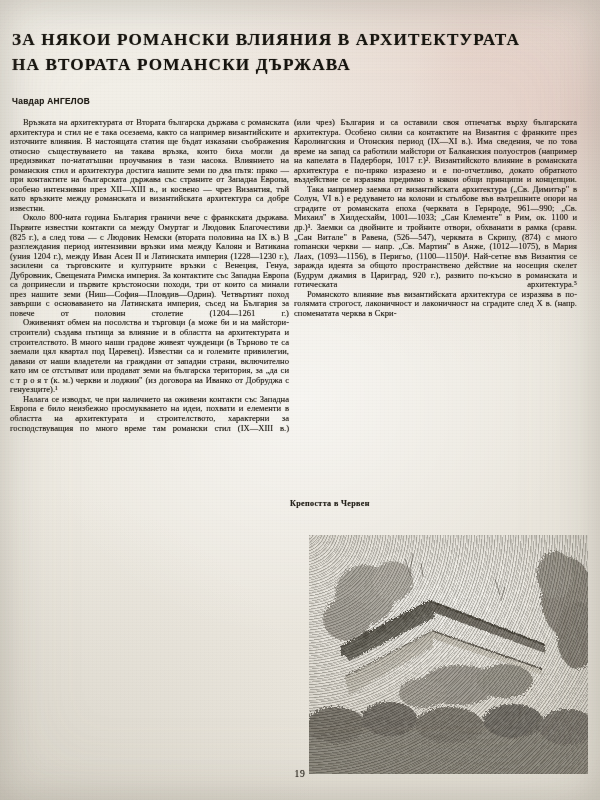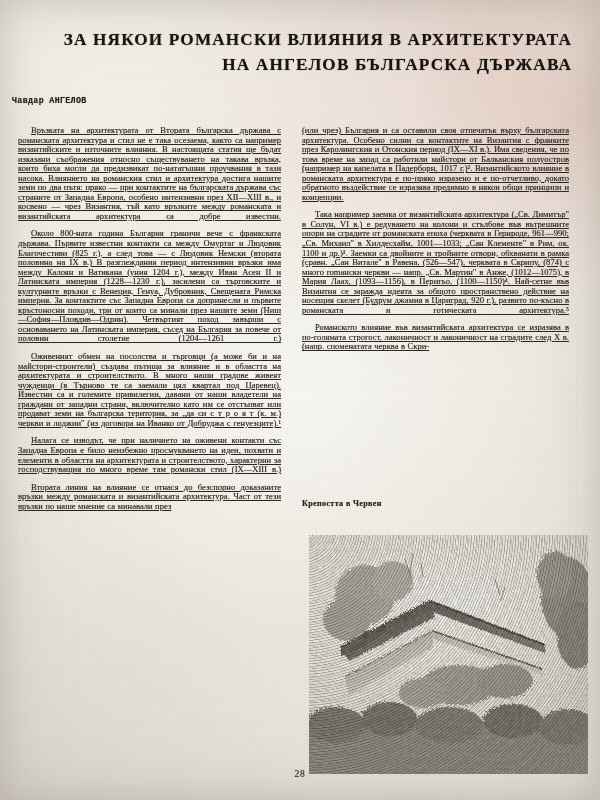--- a/index.html
+++ b/index.html
@@ -50,37 +50,36 @@
     inset: 0;
     padding: 0;
   }
 
   
   .title-block {
     position: absolute;
     left: 12px;
     top: 27px;
     width: 560px;
-    text-align: right;
   }
   .title-line {
     font-family: "Liberation Serif", "DejaVu Serif", serif;
     font-weight: bold;
     font-size: 17.2px;
     letter-spacing: 1.15px;
     color: #16140f;
     line-height: 25px;
     white-space: nowrap;
     text-shadow: 0 0 1.1px rgba(30,26,18,.55);
   }
   .byline {
     position: absolute;
     left: 12px;
     top: 96px;
-    font-family: Liberation Mono, monospace;
+    font-family: Liberation Sans, sans-serif;
     font-weight: bold;
     font-size: 8.3px;
     letter-spacing: .35px;
     color: #23201a;
     text-shadow: 0 0 .8px rgba(30,26,18,.5);
   }
 
   
   .col {
     position: absolute;
@@ -90,34 +89,33 @@
     line-height: 9.55px;
     color: #2b2720;
     text-align: justify;
     text-shadow: 0 0 .75px rgba(40,35,25,.55);
     letter-spacing: .02px;
   }
   .col.left  { left: 10px; }
   .col.right { left: 294px; width: 283px; }
 
   .col p {
-    margin: 8px;
+    margin: 0;
     text-indent: 13px;
     text-align: justify;
     text-align-last: justify;
     word-spacing: .3px;
-    text-decoration: underline;
   }
   .col p.last-ragged { text-align-last: left; }
   .col p.noindent { text-indent: 0; }
 
   
   .fig-caption {
     position: absolute;
-    left: 302px;
+    left: 290px;
     top: 499px;
     font-weight: bold;
     font-size: 8.1px;
     letter-spacing: .35px;
     color: #26231c;
     text-shadow: 0 0 .8px rgba(30,26,18,.5);
   }
 
   .photo {
     position: absolute;
@@ -160,31 +158,30 @@
   }
 </style>
 </head>
 <body>
 
 <div id="page">
   <div id="content">
 
     <div class="title-block">
       <div class="title-line">ЗА НЯКОИ РОМАНСКИ ВЛИЯНИЯ В АРХИТЕКТУРАТА</div>
-      <div class="title-line">НА АНГЕЛОВ БЪЛГАРСКА ДЪРЖАВА</div>
+      <div class="title-line">НА ВТОРАТА РОМАНСКИ ДЪРЖАВА</div>
     </div>
 
     <div class="byline">Чавдар АНГЕЛОВ</div>
 
     <div class="col left">
       <p>Връзката на архитектурата от Втората българска държава с романската архитектура и стил не е така осезаема, както са например византийските и източните влияния. В настоящата статия ще бъдат изказани съображения относно съществуването на такава връзка, които биха могли да предизвикат по-нататъшни проучвания в тази насока. Влиянието на романския стил и архитектура достига нашите земи по два пътя: пряко — при контактите на българската държава със страните от Западна Европа, особено интензивни през XII—XIII в., и косвено — чрез Византия, тъй като връзките между романската и византийската архитектура са добре известни.</p>
       <p>Около 800-ната година България граничи вече с франкската държава. Първите известни контакти са между Омуртаг и Людовик Благочестиви (825 г.), а след това — с Людовик Немски (втората половина на IX в.) В разглеждания период интензивни връзки има между Калоян и Ватикана (уния 1204 г.), между Иван Асен II и Латинската империя (1228—1230 г.), засилени са търговските и културните връзки с Венеция, Генуа, Дубровник, Свещената Римска империя. За контактите със Западна Европа са допринесли и първите кръстоносни походи, три от които са минали през нашите земи (Ниш—София—Пловдив—Одрин). Четвъртият поход завърши с основаването на Латинската империя, съсед на България за повече от половин столетие (1204—1261 г.)</p>
       <p>Оживеният обмен на посолства и търговци (а може би и на майстори-строители) създава пътища за влияние и в областта на архитектурата и строителството. В много наши градове живеят чужденци (в Търново те са заемали цял квартал под Царевец). Известни са и големите привилегии, давани от наши владетели на граждани от западни страни, включително като им се отстъпват или продават земи на българска територия, за „да си с т р о я т (к. м.) черкви и лоджии" (из договора на Иванко от Добруджа с генуезците).¹</p>
       <p>Налага се изводът, че при наличието на оживени контакти със Западна Европа е било неизбежно просмукването на идеи, похвати и елементи в областта на архитектурата и строителството, характерни за господствуващия по много време там романски стил (IX—XIII в.)</p>
-      <p class="last-ragged">Втората линия на влияние се отнася до безспорно доказаните връзки между романската и византийската архитектура. Част от тези връзки по наше мнение са минавали през</p>
     </div>
 
     <div class="col right">
       <p class="noindent">(или чрез) България и са оставили своя отпечатък върху българската архитектура. Особено силни са контактите на Византия с франките през Каролингския и Отонския период (IX—XI в.). Има сведения, че по това време на запад са работили майстори от Балканския полуостров (например на капелата в Падерборн, 1017 г.)². Византийското влияние в романската архитектура е по-пряко изразено и е по-отчетливо, докато обратното въздействие се изразява предимно в някои общи принципи и концепции.</p>
       <p>Така например заемка от византийската архитектура („Св. Димитър" в Солун, VI в.) е редуването на колони и стълбове във вътрешните опори на сградите от романската епоха (черквата в Гернроде, 961—990; „Св. Михаил" в Хилдесхайм, 1001—1033; „Сан Клементе" в Рим, ок. 1100 и др.)³. Заемки са двойните и тройните отвори, обхванати в рамка (сравн. „Сан Витале" в Равена, (526—547), черквата в Скрипу, (874) с много romански черкви — напр. „Св. Мартин" в Анже, (1012—1075), в Мария Лаах, (1093—1156), в Перигьо, (1100—1150)⁴. Най-сетне във Византия се заражда идеята за общото пространствено действие на носещия скелет (Будрум джамия в Цариград, 920 г.), развито по-късно в романската и готическата архитектура.⁵</p>
       <p class="last-ragged">Романското влияние във византийската архитектура се изразява в по-голямата строгост, лаконичност и лаконичност на сградите след X в. (напр. споменатата черква в Скри-</p>
     </div>
 
     <div class="fig-caption">Крепостта в Червен</div>
 
@@ -265,19 +262,19 @@
           <ellipse cx="140" cy="190" rx="34" ry="18" fill="#787369"></ellipse>
           <ellipse cx="204" cy="186" rx="30" ry="17" fill="#6b665e"></ellipse>
           <ellipse cx="258" cy="192" rx="28" ry="18" fill="#757067"></ellipse>
         </g>
 
         <rect x="0" y="0" width="279" height="239" filter="url(#mottle)" opacity="0.5"></rect>
       </svg>
       <div class="halftone"></div>
     </div>
 
-    <div class="page-number">28</div>
+    <div class="page-number">19</div>
 
   </div>
 </div>
 
 <div id="grain"></div>
 <div id="vignette"></div>
 
 </body></html>

